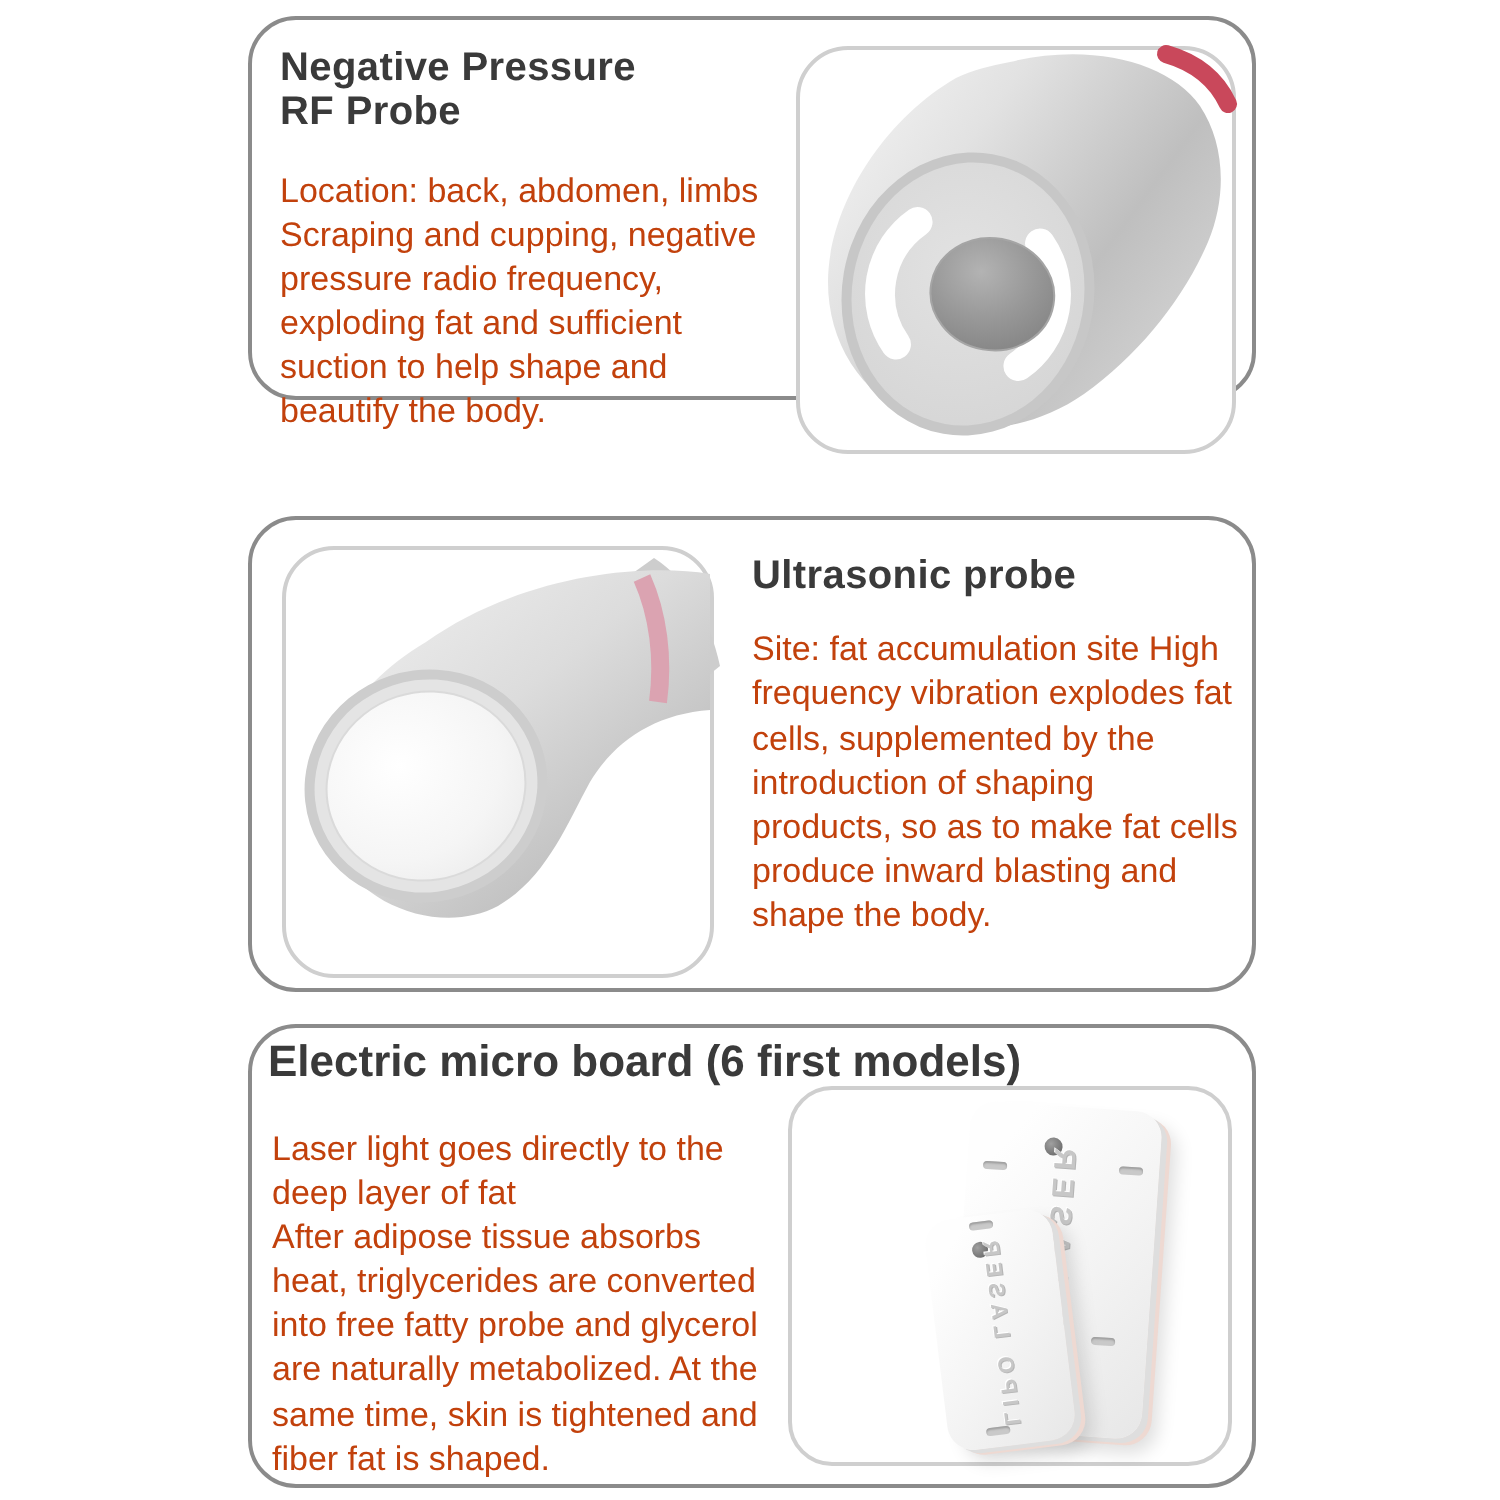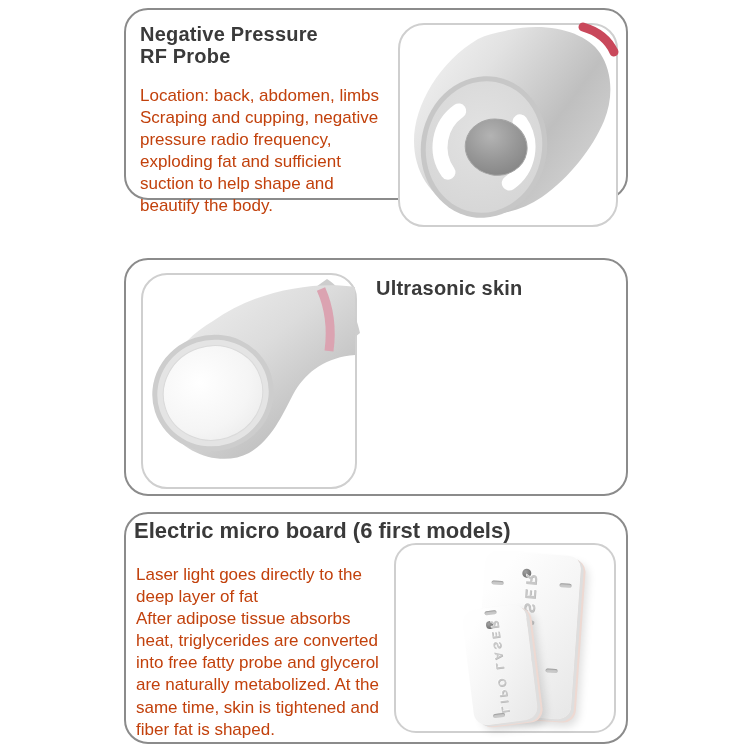--- a/index.html
+++ b/index.html
@@ -134,21 +134,28 @@
         <path d="M 178 14 C 186 32 189 54 186 76" fill="none" stroke="#dba3b1" stroke-width="9"></path>
 
         <g transform="rotate(-18 70 118)">
           <ellipse cx="70" cy="118" rx="61" ry="58" fill="#cdcdcd"></ellipse>
           <ellipse cx="70" cy="118" rx="56" ry="53" fill="#e4e4e4"></ellipse>
           <ellipse cx="70" cy="118" rx="50" ry="47" fill="url(#face2)" stroke="#dadada" stroke-width="1"></ellipse>
         </g>
       </svg>
     </div>
     <div class="text">
-      <h2 class="p-title">Ultrasonic skin</h2>
+      <h2 class="p-title">Ultrasonic probe</h2>
+      <p class="p-body">Site: fat accumulation site High
+frequency vibration explodes fat
+cells, supplemented by the
+introduction of shaping
+products, so as to make fat cells
+produce inward blasting and
+shape the body.</p>
     </div>
   </section>
 
   <section class="panel" id="panel-3">
     <h2 class="big-title">Electric micro board (6 first models)</h2>
     <div class="text">
       <p class="p-body">Laser light goes directly to the
 deep layer of fat
 After adipose tissue absorbs
 heat, triglycerides are converted

